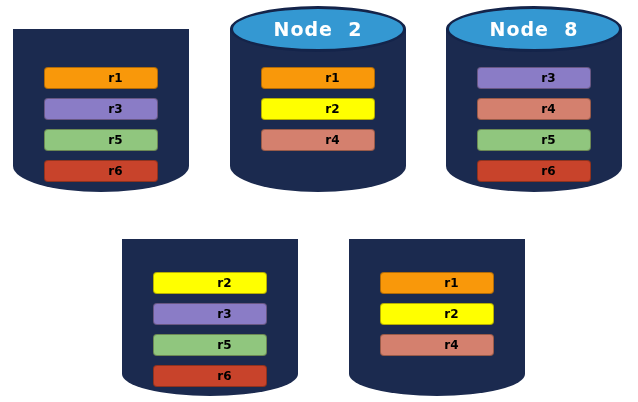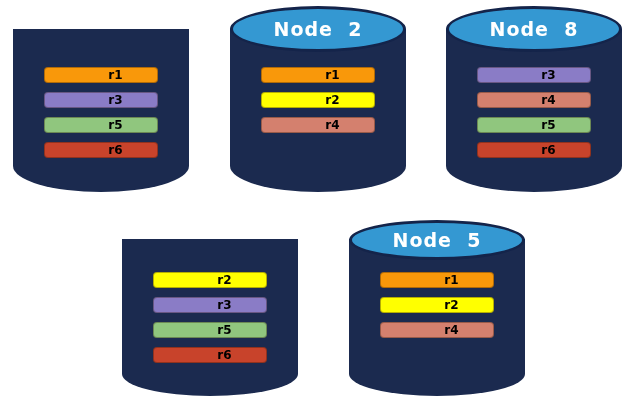--- a/index.html
+++ b/index.html
@@ -53,21 +53,21 @@
     left: 31px;
     width: 114px;
     display: flex;
     flex-direction: column;
     gap: 9px;
   }
   .row-top    .bars { top: 61px; }
   .row-bottom .bars { top: 52px; }
 
   .bar {
-    height: 16px;
+    height: 22px;
     box-sizing: border-box;
     border: 1.5px solid rgba(40, 20, 5, 0.35);
     border-radius: 4px;
     display: flex;
     align-items: center;
     justify-content: center;
     padding-left: 29px;
   }
   .bar-label {
     font-weight: bold;
@@ -157,23 +157,20 @@
         <span class="bar-label" style="color: rgb(0, 0, 0);">r5</span>
       </div>
       <div class="bar" style="background: rgb(200, 67, 43);">
         <span class="bar-label" style="color: rgb(0, 0, 0);">r6</span>
       </div>
     </div>
   </div>
 
   <div class="cylinder row-bottom pos-n5">
     <div class="cyl-body" style="background: rgb(27, 42, 79);"></div>
-    <div class="cyl-top" style="background: rgb(52, 152, 210); border-color: rgb(20, 36, 74);">
-      <span class="cyl-title" style="color: rgb(255, 255, 255);">Node  5</span>
-    </div>
     <div class="bars">
       <div class="bar" style="background: rgb(249, 152, 10);">
         <span class="bar-label" style="color: rgb(0, 0, 0);">r1</span>
       </div>
       <div class="bar" style="background: rgb(255, 255, 0);">
         <span class="bar-label" style="color: rgb(0, 0, 0);">r2</span>
       </div>
       <div class="bar" style="background: rgb(212, 128, 110);">
         <span class="bar-label" style="color: rgb(0, 0, 0);">r4</span>
       </div>

